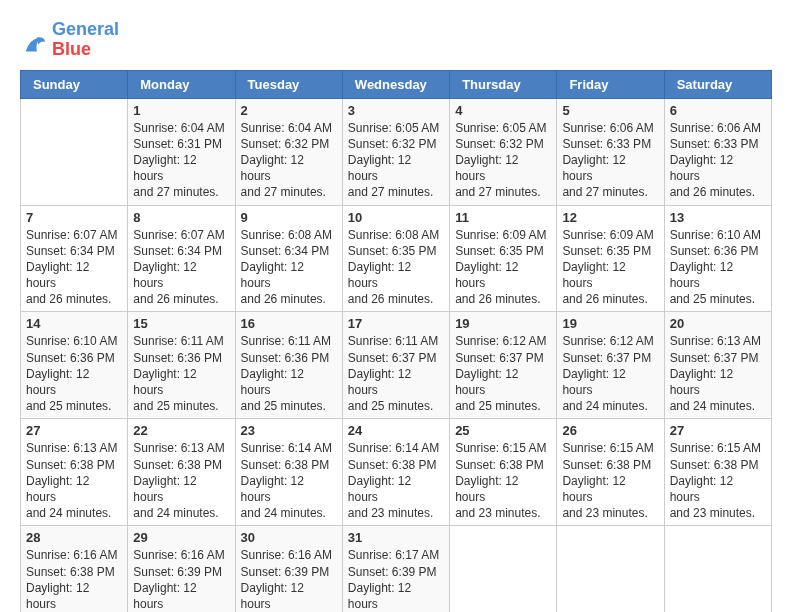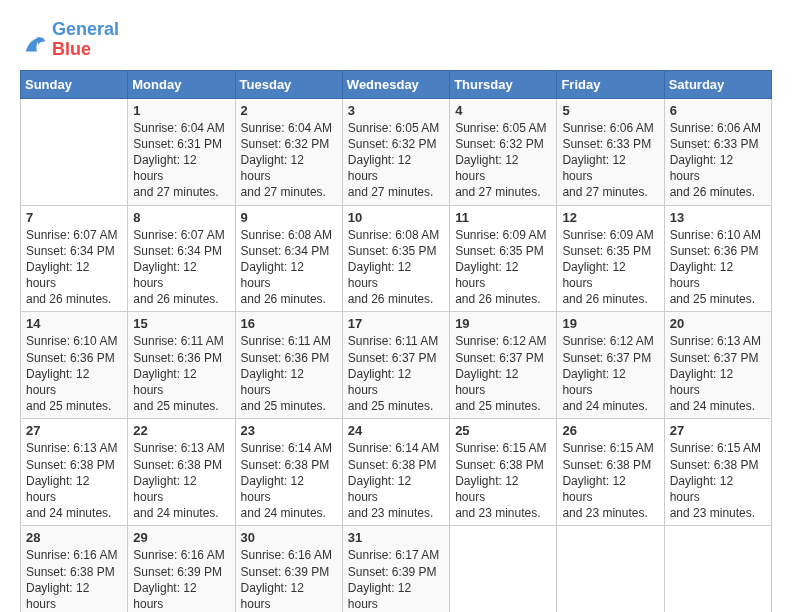--- a/index.html
+++ b/index.html
@@ -48,21 +48,21 @@
       color: #333;
     }
     table {
       width: 100%;
       border-collapse: collapse;
       font-size: 11px;
     }
     thead th {
       background-color: #4a7fc1;
       color: #fff;
-      padding: 6px 4px;
+      padding: 6px 12px;
       text-align: left;
       font-size: 13px;
       border: 1px solid #3a6aaa;
     }
     tbody td {
       border: 1px solid #ccc;
       vertical-align: top;
       padding: 4px 5px;
       width: 107px;
       min-height: 80px;

